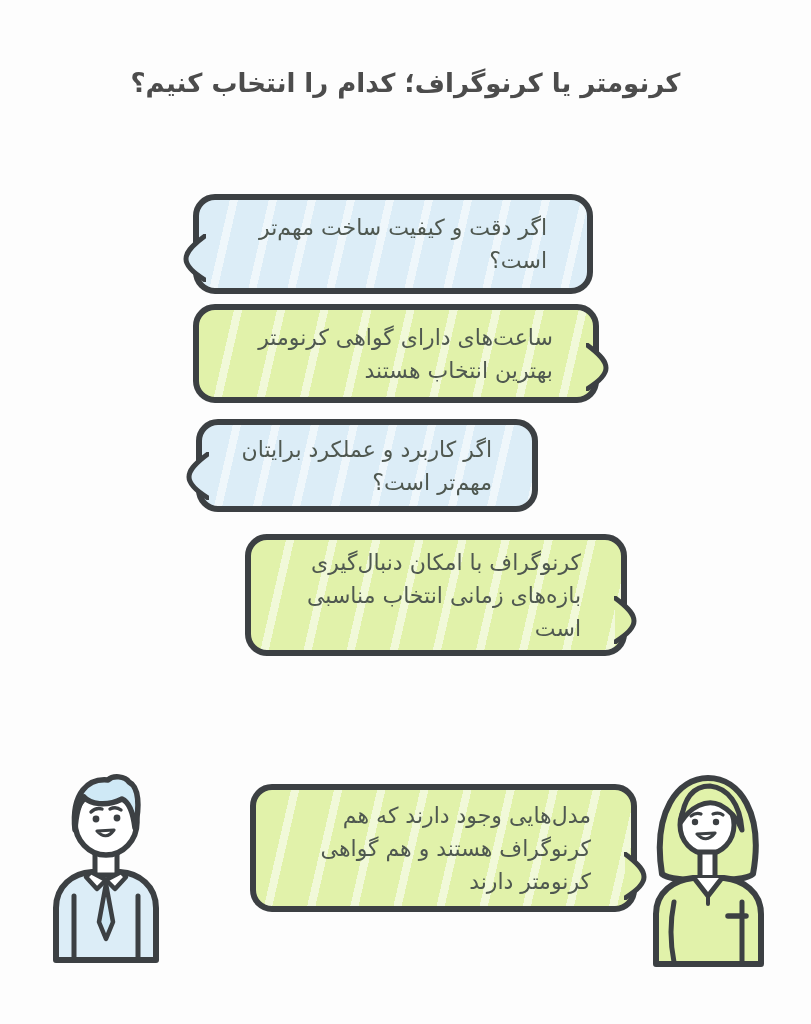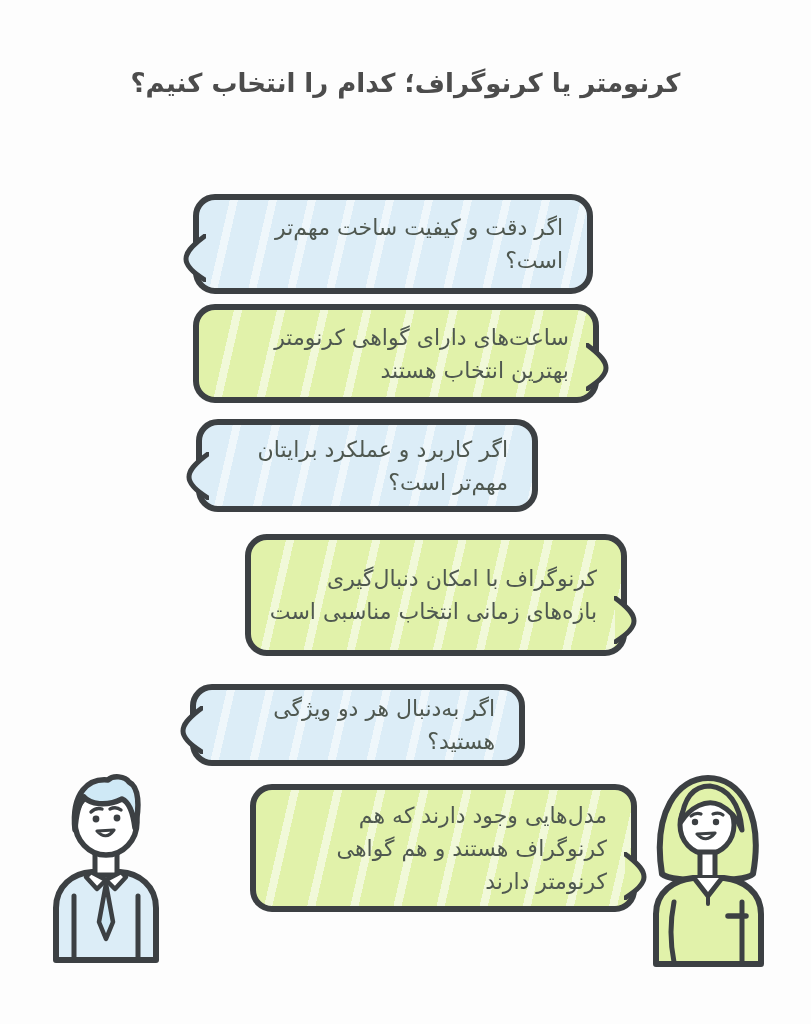--- a/index.html
+++ b/index.html
@@ -14,21 +14,21 @@
     text-align:center;font-size:26px;font-weight:bold;
     color:var(--title-text,#4c4c4c);letter-spacing:0;
   }
   .bubble{
     position:absolute;box-sizing:border-box;
     border:6px solid var(--outline,#3c4043);
     border-radius:22px;
     display:flex;align-items:center;
   }
   .bubble p{
-    margin:0;width:100%;padding:0 24px 0 14px;
+    margin:16px;width:100%;padding:0 24px 0 14px;
     font-size:22px;line-height:1.5;
     color:var(--bubble-text,#4f5850);
     text-align:right;
   }
   .bubble.blue{
     background-color:var(--blue-bubble,#dcedf7);
     background-image:repeating-linear-gradient(103deg,rgba(255,255,255,0) 0 30px,rgba(255,255,255,.55) 30px 38px);
   }
   .bubble.green{
     background-color:var(--green-bubble,#e1f2aa);
@@ -82,27 +82,20 @@
   </div>
 
   <div class="bubble green b4">
     <svg class="tail right" viewBox="0 0 24 48" aria-hidden="true">
       <path class="tail-fill" d="M1,2 C16,13 20,19 20,25 C20,31 14,38 1,46 Z"></path>
       <path class="tail-stroke" d="M1,2 C16,13 20,19 20,25 C20,31 14,38 1,46"></path>
     </svg>
     <p>کرنوگراف با امکان دنبال‌گیری بازه‌های زمانی انتخاب مناسبی است</p>
   </div>
 
-  <div class="bubble blue b5">
-    <svg class="tail left" viewBox="0 0 24 48" aria-hidden="true">
-      <path class="tail-fill" d="M23,2 C8,13 4,19 4,25 C4,31 10,38 23,46 Z"></path>
-      <path class="tail-stroke" d="M23,2 C8,13 4,19 4,25 C4,31 10,38 23,46"></path>
-    </svg>
-    <p>اگر به‌دنبال هر دو ویژگی هستید؟</p>
-  </div>
 
   <div class="bubble green b6">
     <svg class="tail right" viewBox="0 0 24 48" aria-hidden="true">
       <path class="tail-fill" d="M1,2 C16,13 20,19 20,25 C20,31 14,38 1,46 Z"></path>
       <path class="tail-stroke" d="M1,2 C16,13 20,19 20,25 C20,31 14,38 1,46"></path>
     </svg>
     <p>مدل‌هایی وجود دارند که هم کرنوگراف هستند و هم گواهی کرنومتر دارند</p>
   </div>
 
   <svg class="avatar man" viewBox="0 0 120 192" aria-hidden="true">

